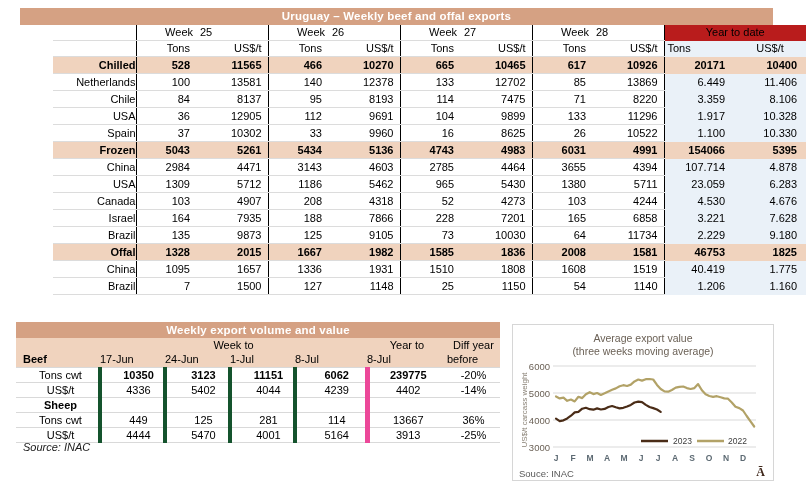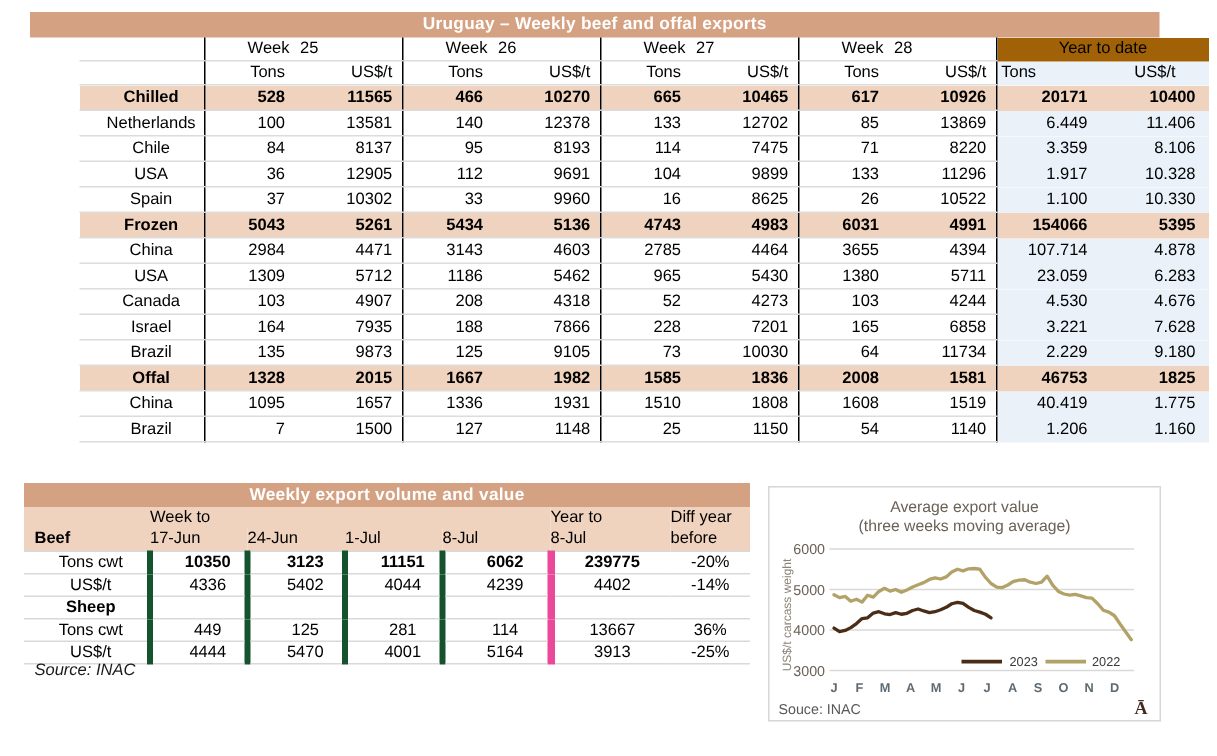--- a/index.html
+++ b/index.html
@@ -15,41 +15,41 @@
   }
   #mt-bar{left:20px;top:8px;width:753px;height:17px;line-height:17px;font-size:11.5px;}
   #mt-table{
     position:absolute;left:20px;top:25px;border-collapse:collapse;table-layout:fixed;
     font-size:11px;
     margin-left:33px;
   }
   #mt-table td{padding:0;line-height:1;white-space:nowrap;overflow:hidden;vertical-align:middle;}
   #mt-table tr.hr td{height:15px;}
   #mt-table tr.dr td{height:16px;}
-  #mt-table td.lab{text-align:center;padding-left:13px;border-bottom:1px solid #dcdcdc;}
+  #mt-table td.lab{text-align:right;padding-left:13px;border-bottom:1px solid #dcdcdc;}
   #mt-table td.num{text-align:right;padding-right:6px;border-bottom:1px solid #dcdcdc;}
   #mt-table td.wkw{text-align:right;padding-right:3px;border-bottom:1px solid #dcdcdc;}
   #mt-table td.wkn{text-align:left;padding-left:4px;border-bottom:1px solid #dcdcdc;}
   #mt-table td.br{border-right:1px solid #000;}
   #mt-table td.ytd{background:#eaf1f8;border-bottom:none;}
-  #mt-table td.ytdh{background:#a16207;text-align:center;}
+  #mt-table td.ytdh{background:#b91c1c;text-align:center;}
   #mt-table td.ytl{text-align:left;padding-left:3px;}
   #mt-table td.ytc{text-align:center;}
   #mt-table td.ytnum{text-align:right;padding-right:9px;padding-left:12px;}
   #mt-table tr.sec td{background:#f0d3be;font-weight:bold;}
   #mt-table tr.sec td.ytd{background:#f0d3be;}
   
   #wt-bar{left:16px;top:322px;width:484px;height:16px;line-height:16px;font-size:11.5px;}
   #wt-table{
     position:absolute;left:16px;top:338px;border-collapse:collapse;table-layout:fixed;
     font-size:11px;
   }
   #wt-table td{padding:0;line-height:1;white-space:nowrap;vertical-align:middle;}
   #wt-table tr.wh td{background:#f0d3be;}
-  #wt-table tr.wh1 td{height:14px;text-align:left;}
+  #wt-table tr.wh1 td{height:14px;text-align:center;}
   #wt-table tr.wh2 td{height:15px;text-align:left;border-bottom:1px solid #d9d9d9;}
   #wt-table tr.wdr td{height:14px;text-align:center;border-bottom:1px solid #d9d9d9;}
   #wt-table td.wlab{text-align:left;padding-left:7px;}
   #wt-table td.grp{font-weight:bold;}
   #wt-table td.gl{border-left:4px solid #14532d;padding-left:12px;}
   #wt-table td.bl{border-left:5px solid #ec4899;}
   #wt-table td.b{font-weight:bold;}
   #wt-source{
     position:absolute;left:23px;top:441px;font-size:11px;font-style:italic;color:#1a1a1a;
   }

